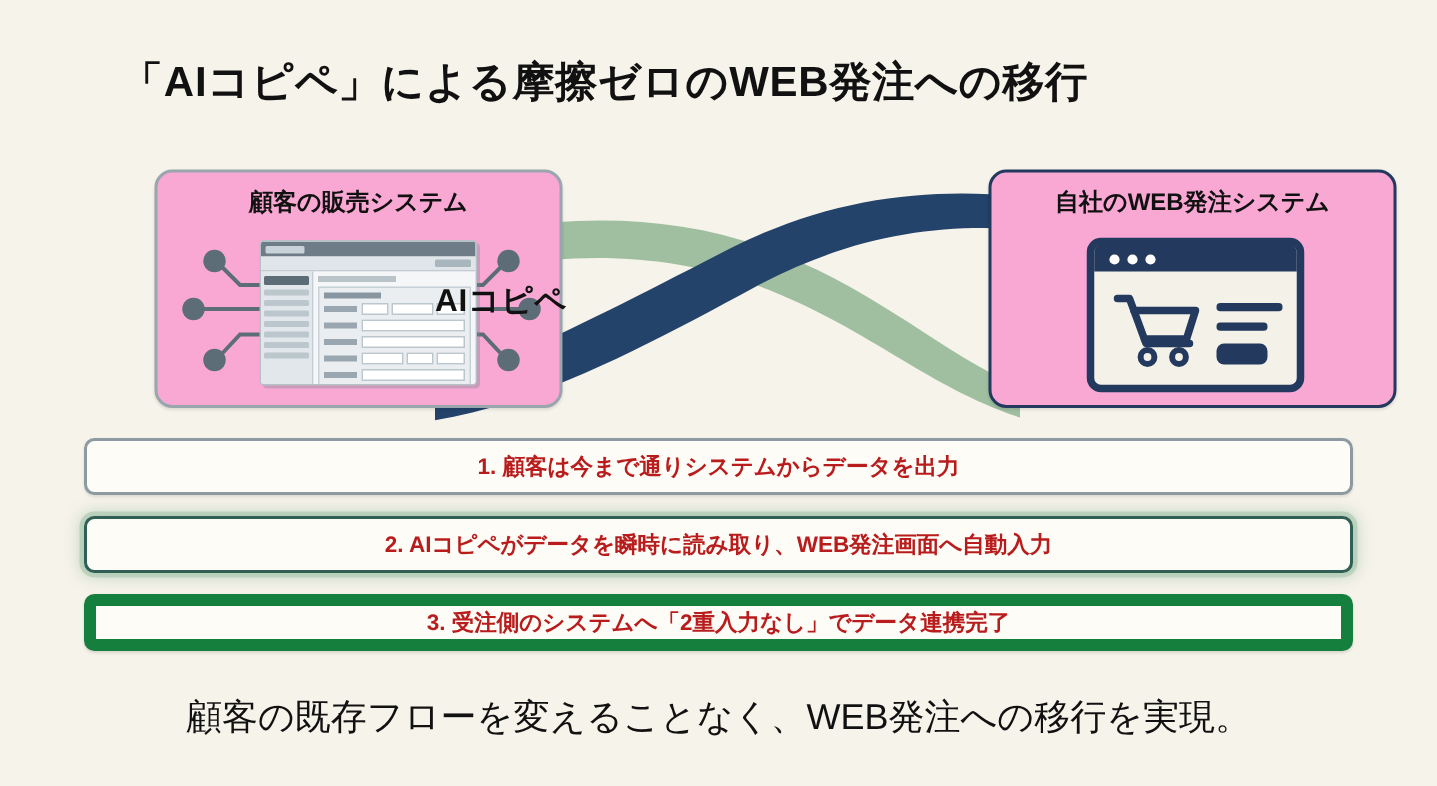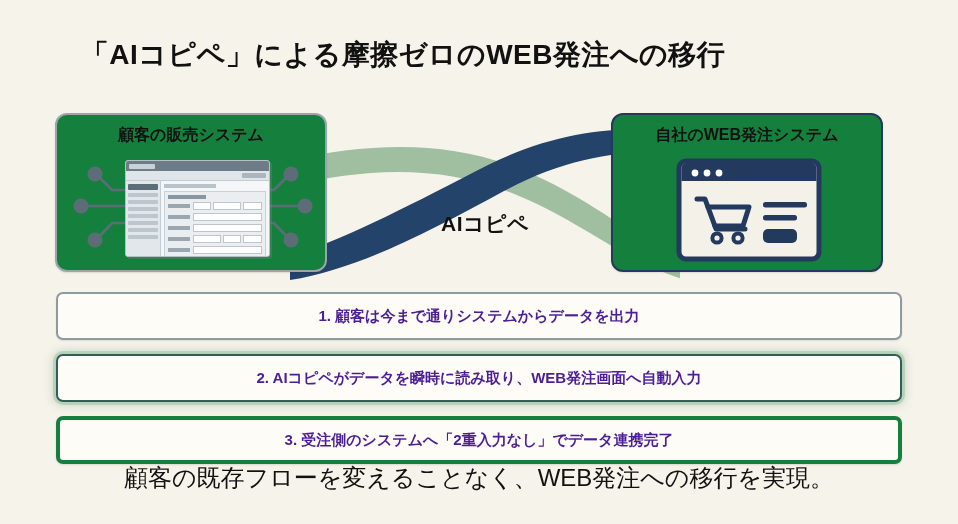--- a/index.html
+++ b/index.html
@@ -52,39 +52,39 @@
     top: -4px;
     width: 390px;
     height: 175px;
     z-index: 1;
   }
   .weave-label {
     position: absolute;
     left: 290px;
     top: 73px;
     width: 390px;
-    text-align: center;
+    text-align: left;
     font-size: 21px;
     font-weight: 700;
     color: #111111;
     z-index: 3;
     letter-spacing: 0.5px;
-    margin-top: 24px;
   }
 
   .card {
     position: absolute;
     top: 0;
     width: 272px;
     height: 159px;
-    background: #15803d;
+    background: #f9a8d4;
     border-radius: 12px;
     box-sizing: border-box;
     z-index: 2;
     box-shadow: 0 1px 2px rgba(0,0,0,0.10);
+    margin-left: 48px;
   }
   .card-left {
     left: 55px;
     border: 2px solid #9aa6ad;
   }
   .card-right {
     left: 611px;
     border: 2px solid #24395e;
   }
   .card-title {
@@ -229,44 +229,44 @@
 
   
   .steps {
     position: absolute;
     left: 56px;
     top: 292px;
     width: 846px;
   }
   .step {
     position: relative;
-    height: 48px;
+    height: 38px;
     margin-bottom: 14px;
     background: #fdfcf7;
     border-radius: 7px;
     box-sizing: border-box;
     display: flex;
     align-items: center;
     justify-content: center;
     font-size: 15px;
     font-weight: 700;
-    color: #4c1d95;
+    color: #b91c1c;
     white-space: nowrap;
   }
   .step-1 {
     border: 2px solid #8e9aa2;
     box-shadow: 0 1px 2px rgba(0,0,0,0.10);
   }
   .step-2 {
     border: 2px solid #2f5f55;
     box-shadow: 0 0 0 3px rgba(143,186,155,0.40), 0 0 9px 3px rgba(143,186,155,0.50);
     align-items: center;
   }
   .step-3 {
-    border: 4px solid #15803d;
+    border: 8px solid #15803d;
     box-shadow: 0 1px 2px rgba(0,0,0,0.12);
     margin-bottom: 0;
   }
 
   
   .footer {
     position: absolute;
     left: 0;
     top: 462px;
     width: 958px;

